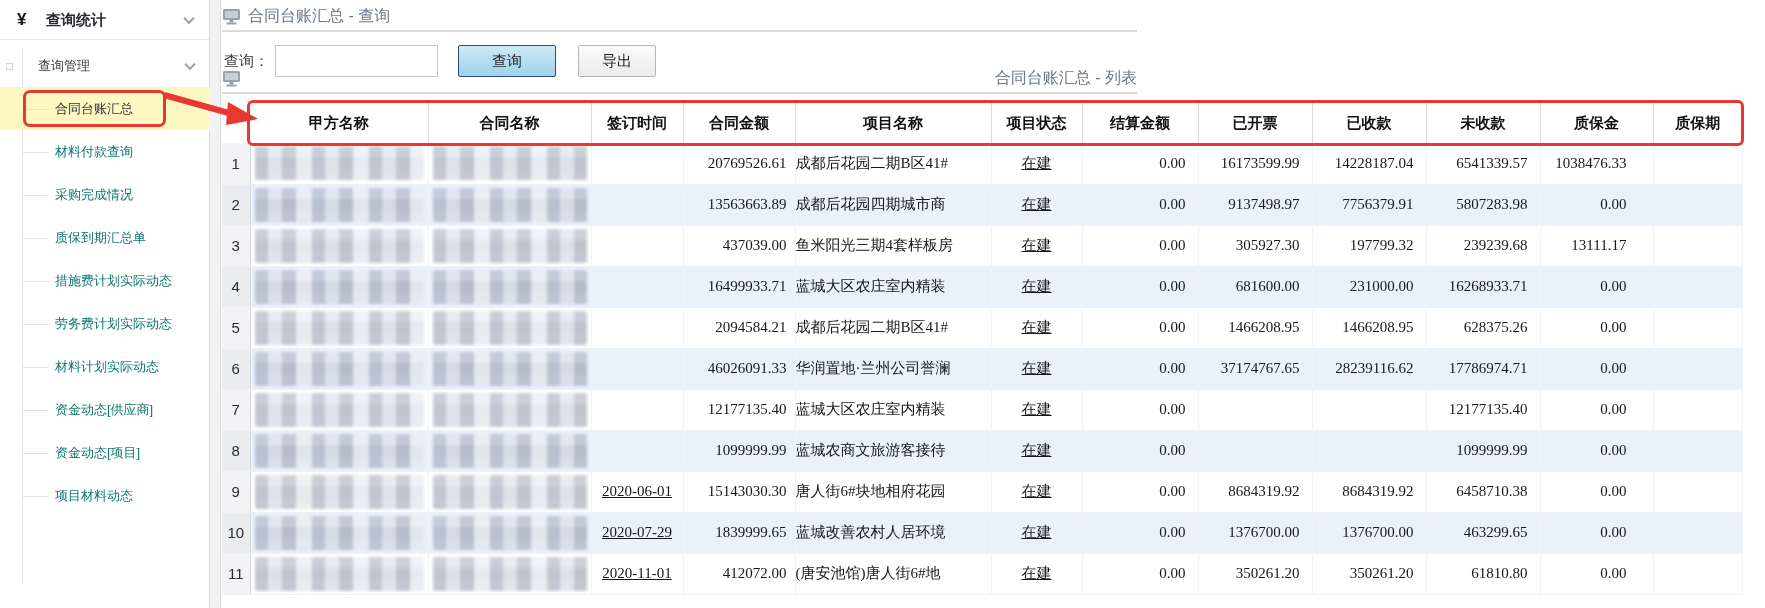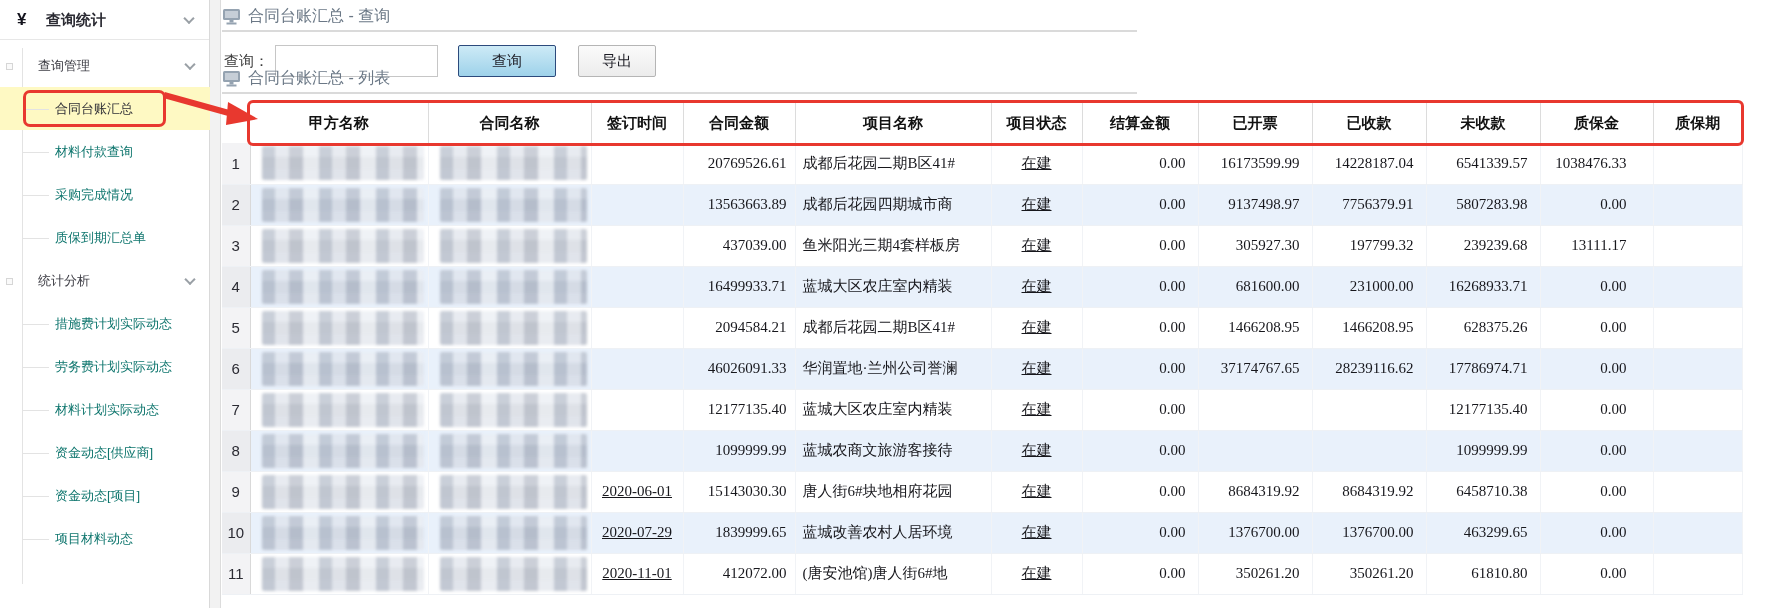--- a/index.html
+++ b/index.html
@@ -33,21 +33,21 @@
   
   .splitter { position:absolute; left:210px; top:0; width:11px; height:608px;
               background:#f2f2f2; border-right:1px solid #dcdcdc; }
 
   
   .sec-title { position:absolute; left:222px; height:24px; display:flex; align-items:center;
                gap:7px; font-size:16px; color:#6b7886; }
   .sec-title .rule { position:absolute; left:0; top:26px; width:915px;
                border-top:2px solid #dadada; }
   .t1 { top:4px; width:915px; }
-  .t2 { top:66px; width:915px; }
+  .t2 { top:66px; width:915px;justify-content:space-between; }
   .mon { flex:0 0 auto; }
 
   
   .query-row { position:absolute; left:224px; top:31px; height:36px; display:flex;
                align-items:center; font-size:15px; color:#3a3a3a;margin-top:12px; }
   .q-label { margin-right:6px; }
   .q-input { width:163px; height:32px; border:1px solid #c6c6c6; background:#fff;
              font-size:14px; padding:0 6px; outline:none; }
   .btn { height:32px; font-size:15px; color:#1c1c24; cursor:pointer; border-radius:2px; }
   .btn-query { margin-left:20px; width:98px; border:1px solid #2c4a7c;
@@ -63,21 +63,21 @@
              font-size:15px; }
   .grid th.blank { border:none; background:transparent; }
   .grid td { height:41px; border-right:1px solid rgba(175,188,205,0.18);
              border-bottom:1px solid #eef1f5; white-space:nowrap; overflow:hidden;
              color:#17171c; font-family:"Liberation Serif","DejaVu Serif",serif; }
   .grid tr.alt td { background:#e9f1fb; }
   .grid td.c-num { background:rgba(28,44,74,0.055); text-align:center; color:#2b2b33;
              font-family:"Liberation Sans",sans-serif; border-right:1px solid #d9d9d9; }
   .grid tr.alt td.c-num { background:rgba(28,44,74,0.09); }
   .c-center { text-align:center;text-decoration:underline; }
-  .c-left   { text-align:left; padding-left:7px; }
+  .c-left   { text-align:left; }
   .c-right  { text-align:right; padding-right:12px; }
   .pad8  { padding-right:8px; }
   .pad26 { padding-right:26px; }
   .redacted { height:34px; margin:3px 4px; border-radius:2px; filter:blur(1.6px);
       background-image:
         repeating-linear-gradient(90deg, rgba(150,160,178,.45) 0 13px, rgba(216,221,230,.40) 13px 27px,
             rgba(118,128,148,.32) 27px 41px, rgba(236,239,244,.55) 41px 57px),
         repeating-linear-gradient(0deg, rgba(205,210,220,.5) 0 11px, rgba(156,164,178,.30) 11px 23px,
             rgba(228,232,238,.45) 23px 34px); }
 
@@ -96,21 +96,20 @@
       <span>查询统计</span>
       <span class="chev"></span>
     </div>
     <div class="vguide"></div>
     <div class="tree" id="side-tree">
         <div class="tree-item group"><span>查询管理</span><span class="chev"></span></div>
         <div class="tree-item leaf leaf active"><span>合同台账汇总</span><span class="active-red-box"></span></div>
         <div class="tree-item leaf"><span>材料付款查询</span></div>
         <div class="tree-item leaf"><span>采购完成情况</span></div>
         <div class="tree-item leaf"><span>质保到期汇总单</span></div>
-        <div class="tree-item group"><span>统计分析</span><span class="chev"></span></div>
         <div class="tree-item leaf"><span>措施费计划实际动态</span></div>
         <div class="tree-item leaf"><span>劳务费计划实际动态</span></div>
         <div class="tree-item leaf"><span>材料计划实际动态</span></div>
         <div class="tree-item leaf"><span>资金动态[供应商]</span></div>
         <div class="tree-item leaf"><span>资金动态[项目]</span></div>
         <div class="tree-item leaf"><span>项目材料动态</span></div>
       </div>
   </aside>
 
   <div class="splitter"></div>

